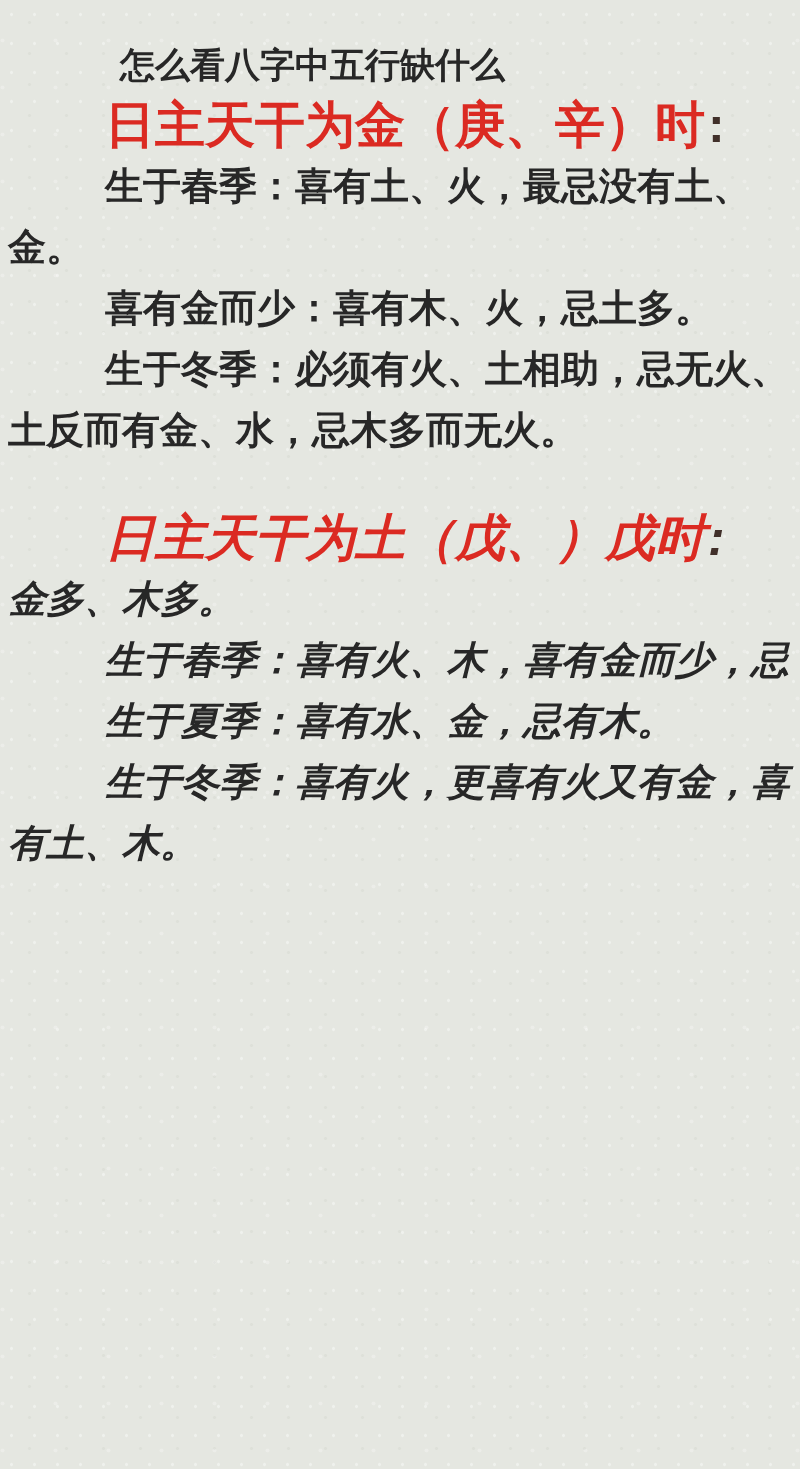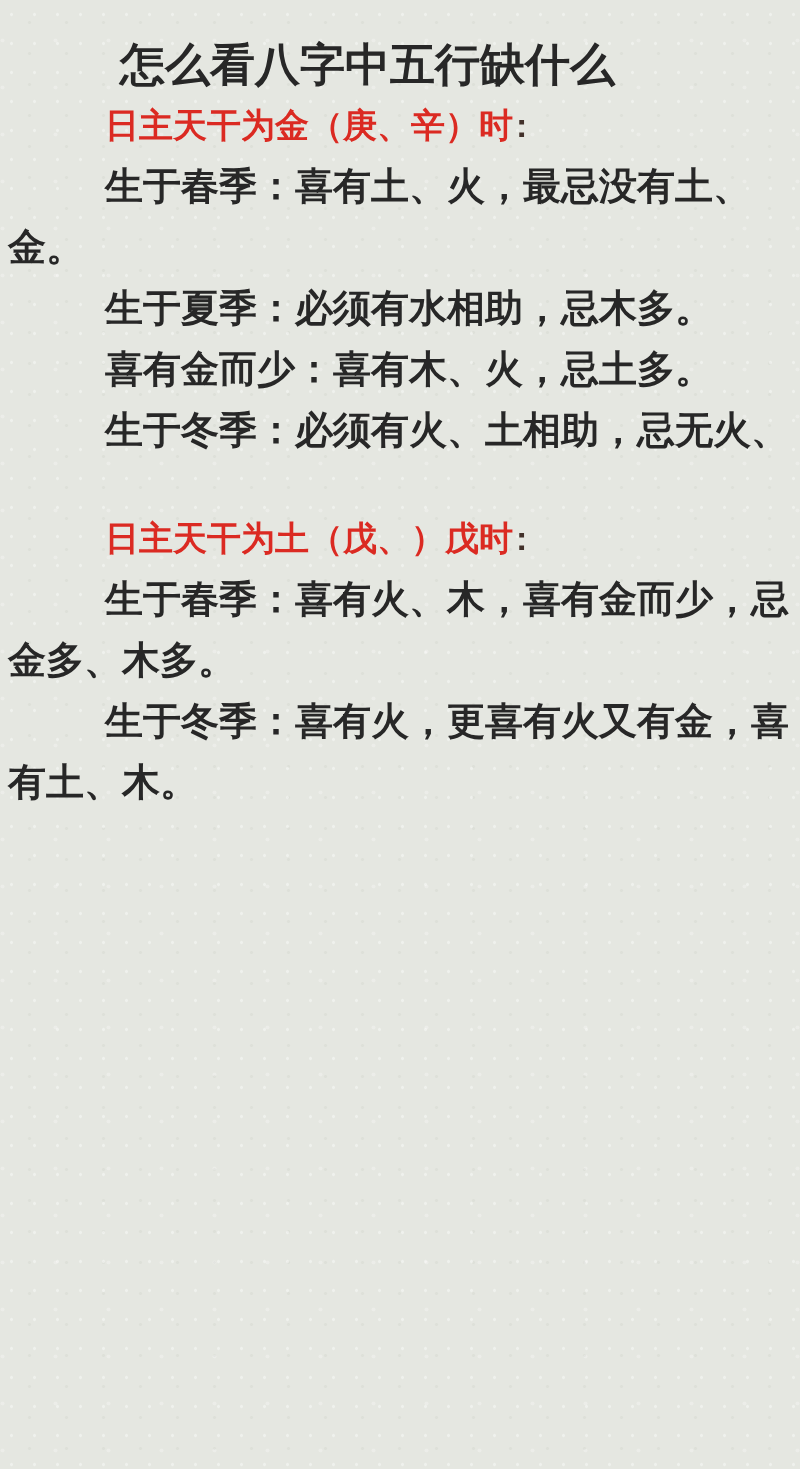--- a/index.html
+++ b/index.html
@@ -33,63 +33,64 @@
     line-height: 61px;
     font-size: 38px;
     font-weight: 600;
     white-space: nowrap;
     letter-spacing: 0px;
   }
   .line.indent { padding-left: 97px; }
   .doc-title {
     height: 61px;
     line-height: 61px;
-    font-size: 45px;
+    font-size: 35px;
     font-weight: 600;
     padding-left: 112px;
     white-space: nowrap;
   }
   .section-heading {
     height: 61px;
     line-height: 61px;
-    font-size: 34px;
+    font-size: 50px;
     font-weight: 700;
     color: var(--red);
     padding-left: 97px;
     white-space: nowrap;
   }
   .section-heading .heading-colon {
     color: var(--colon);
     font-weight: 700;
     padding-left: 3px;
   }
-  .doc-section.spaced { margin-top: 47px; }
+  .doc-section.spaced { margin-top: 47px; font-style: italic; }
 </style>
 </head>
 <body>
 
 <div class="page">
 
   <div class="doc-title">怎么看八字中五行缺什么</div>
 
   <div class="doc-section">
     <div class="section-heading">
       <span>日主天干为金（庚、辛）时</span><span class="heading-colon">:</span>
     </div>
     <div class="line indent">生于春季：喜有土、火，最忌没有土、</div>
     <div class="line">金。</div>
-    <div class="line indent">生于夏季：必须有水相助，忌木多。</div>
     <div class="line indent">喜有金而少：喜有木、火，忌土多。</div>
     <div class="line indent">生于冬季：必须有火、土相助，忌无火、</div>
+    <div class="line">土反而有金、水，忌木多而无火。</div>
   </div>
 
   <div class="doc-section spaced">
     <div class="section-heading">
       <span>日主天干为土（戊、）戊时</span><span class="heading-colon">:</span>
     </div>
+    <div class="line">金多、木多。</div>
     <div class="line indent">生于春季：喜有火、木，喜有金而少，忌</div>
-    <div class="line">金多、木多。</div>
+    <div class="line indent">生于夏季：喜有水、金，忌有木。</div>
     <div class="line indent">生于冬季：喜有火，更喜有火又有金，喜</div>
     <div class="line">有土、木。</div>
   </div>
 
 
 </div>
 
 </body></html>

